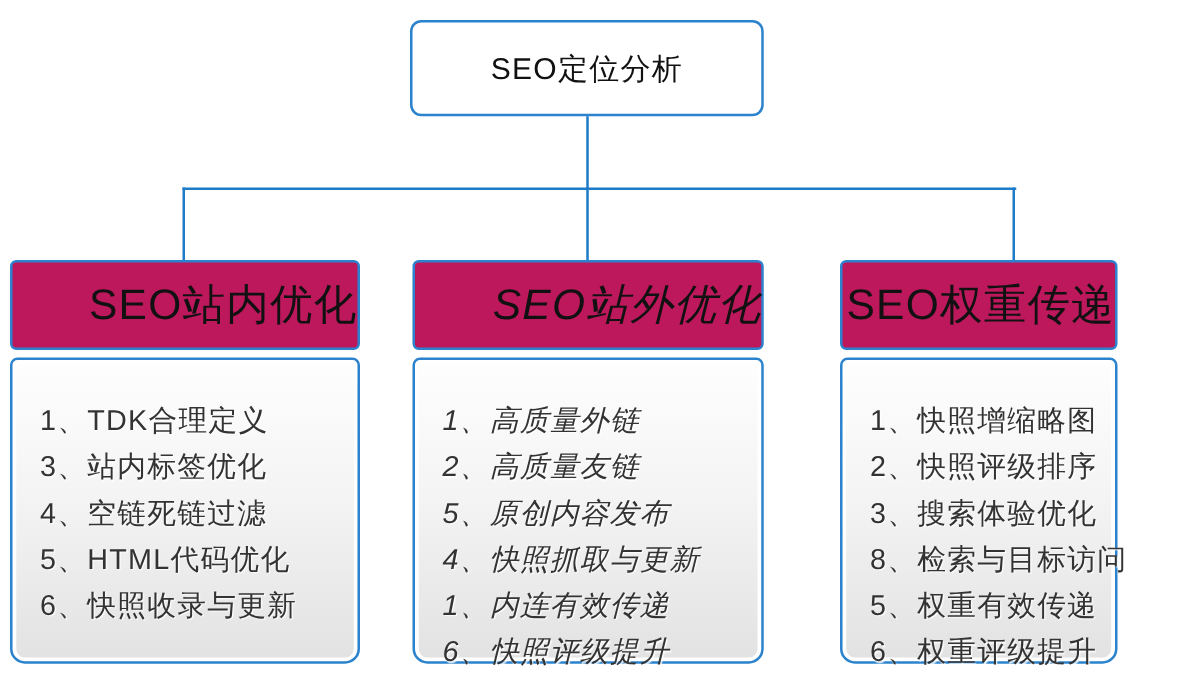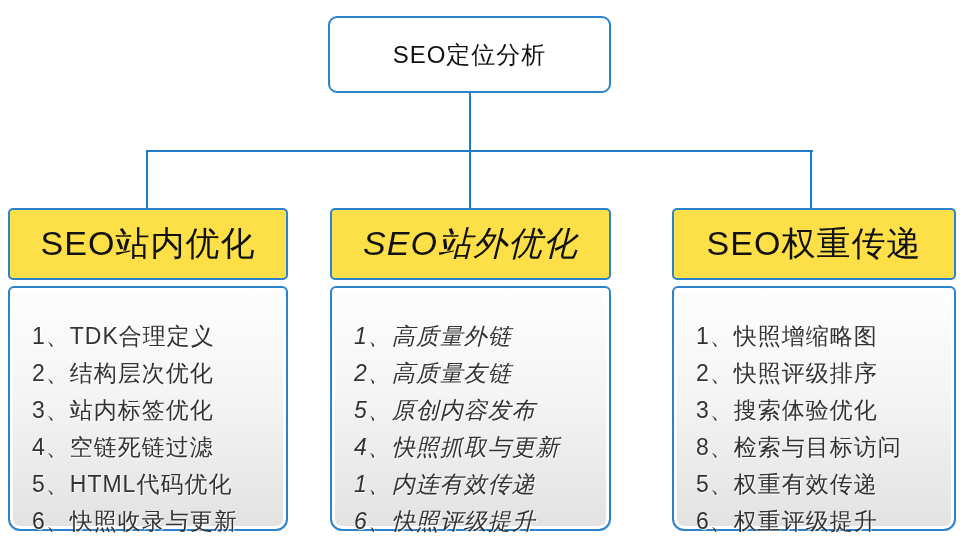--- a/index.html
+++ b/index.html
@@ -32,22 +32,22 @@
   .root-node span {
     font-size: 24px; color: #111111; letter-spacing: 1px;
   }
 
   
   .col { position: absolute; top: 208px; }
   .col-header {
     width: 100%; height: 72px;
     border: 2px solid #2b82cd;
     border-radius: 5px;
-    background: #fde047;
-    display: flex; align-items: center; justify-content: center;
+    background: #be185d;
+    display: flex; align-items: center; justify-content: flex-end;
   }
   .col-header span { font-size: 34px; color: #111111; letter-spacing: 1px; }
 
   .col-list {
     margin-top: 6px;
     width: 100%; height: 245px;
     border: 2px solid #2b82cd;
     border-radius: 6px 6px 12px 12px;
     background: linear-gradient(180deg, #fefefe 0%, #f4f4f4 45%, #e2e2e2 100%);
     box-shadow: inset 0 0 0 3px #ffffff;
@@ -76,21 +76,20 @@
   <div class="root-node">
     <span>SEO定位分析</span>
   </div>
 
   <div class="col" style="left:8px; width:280px;">
     <div class="col-header">
       <span>SEO站内优化</span>
     </div>
     <div class="col-list">
       <div class="list-item">1、TDK合理定义</div>
-      <div class="list-item">2、结构层次优化</div>
       <div class="list-item">3、站内标签优化</div>
       <div class="list-item">4、空链死链过滤</div>
       <div class="list-item">5、HTML代码优化</div>
       <div class="list-item">6、快照收录与更新</div>
     </div>
   </div>
 
   <div class="col" style="left:330px; width:281px;font-style:italic;">
     <div class="col-header">
       <span>SEO站外优化</span>
@@ -98,21 +97,21 @@
     <div class="col-list">
       <div class="list-item">1、高质量外链</div>
       <div class="list-item">2、高质量友链</div>
       <div class="list-item">5、原创内容发布</div>
       <div class="list-item">4、快照抓取与更新</div>
       <div class="list-item">1、内连有效传递</div>
       <div class="list-item">6、快照评级提升</div>
     </div>
   </div>
 
-  <div class="col" style="left:672px; width:284px;">
+  <div class="col" style="left:672px; width:222px;">
     <div class="col-header">
       <span>SEO权重传递</span>
     </div>
     <div class="col-list">
       <div class="list-item">1、快照增缩略图</div>
       <div class="list-item">2、快照评级排序</div>
       <div class="list-item">3、搜索体验优化</div>
       <div class="list-item">8、检索与目标访问</div>
       <div class="list-item">5、权重有效传递</div>
       <div class="list-item">6、权重评级提升</div>

